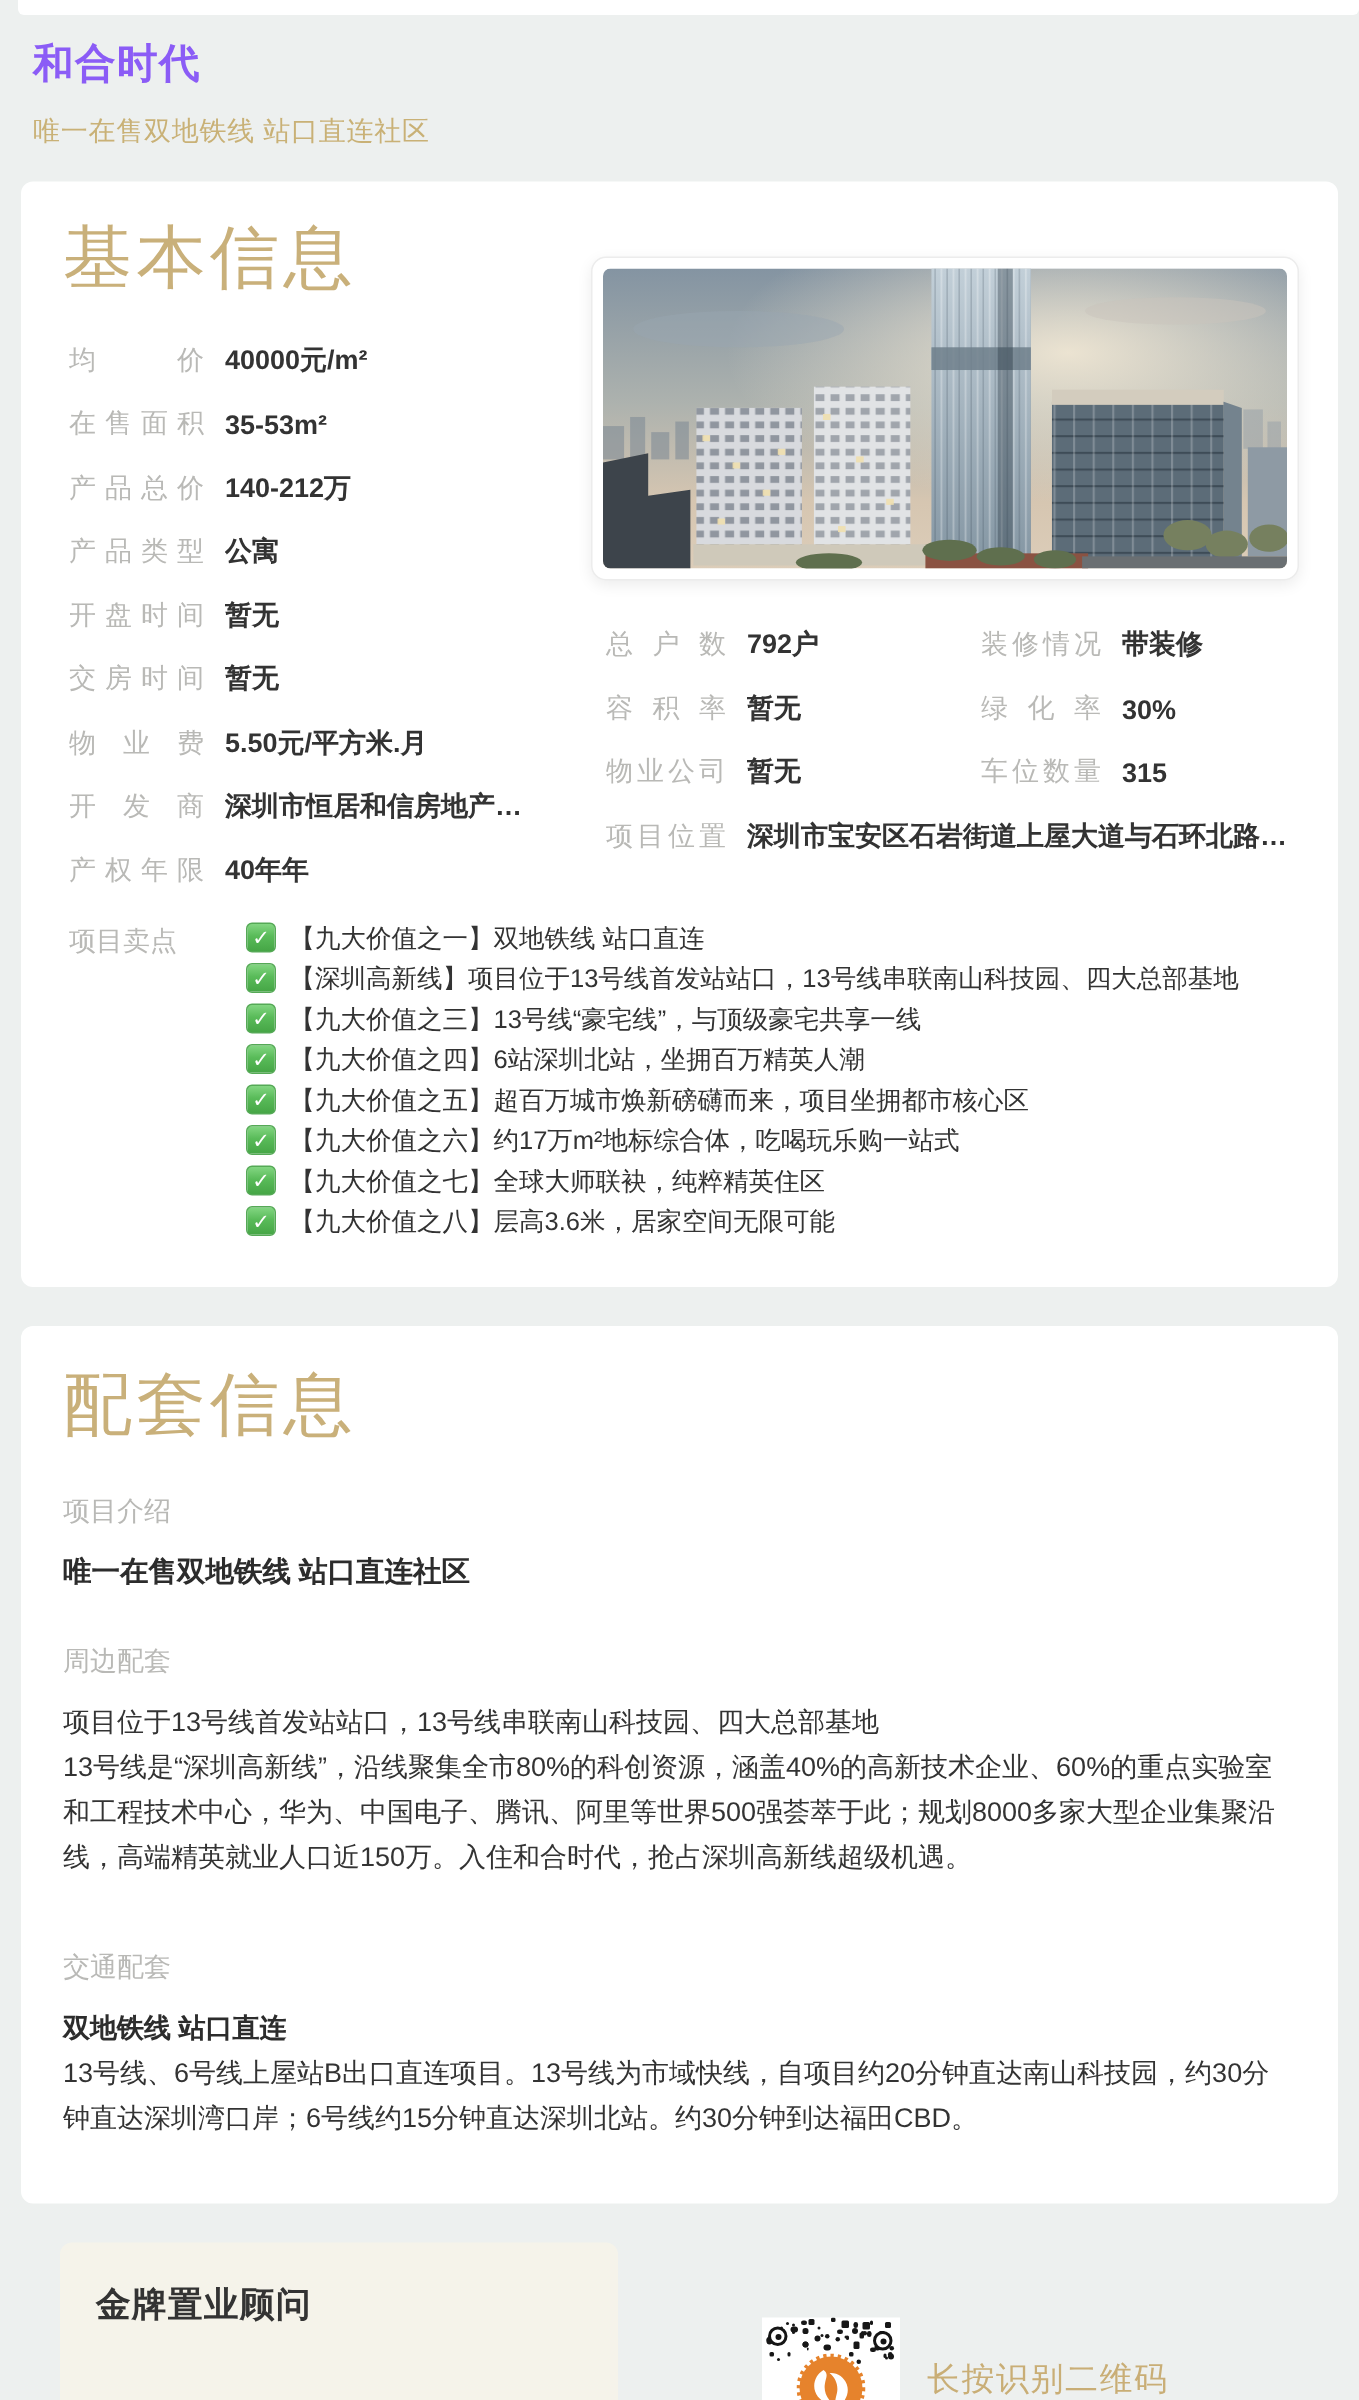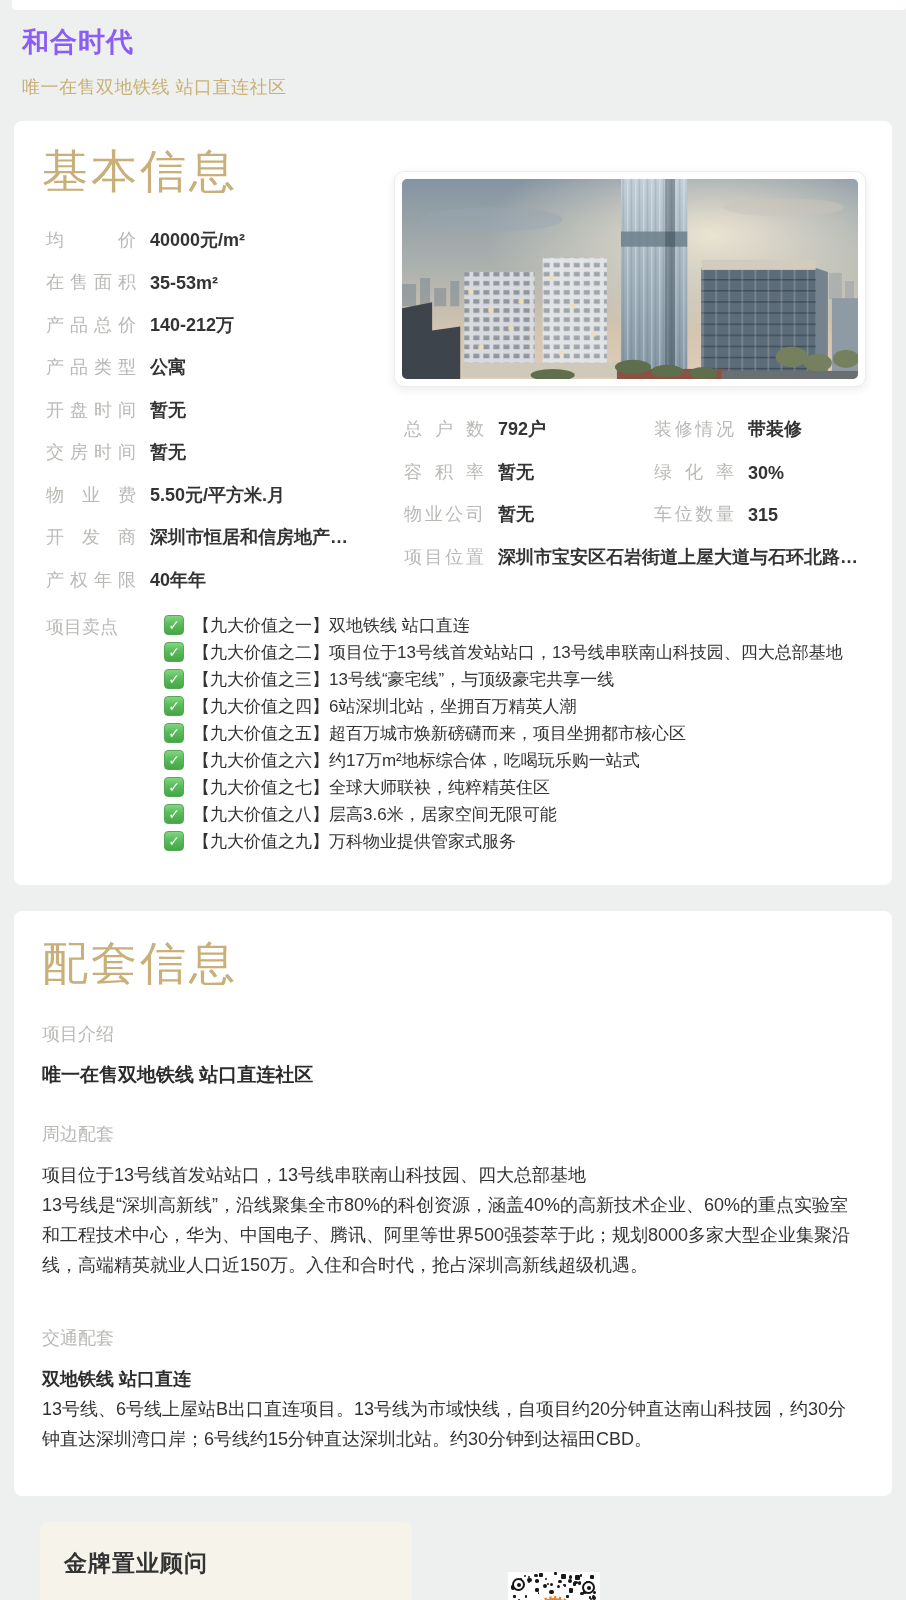--- a/index.html
+++ b/index.html
@@ -284,21 +284,21 @@
 
   <div class="selling">
     <span class="sp-label">项目卖点</span>
     <ul class="sp-list">
       <li class="sp-item">
         <span class="check-icon"></span>
         <span class="sp-text">【九大价值之一】双地铁线 站口直连</span>
       </li>
       <li class="sp-item">
         <span class="check-icon"></span>
-        <span class="sp-text">【九大价值之二】项目位于13号线首发站站口，13号线串联南山科技园、四大总部基地</span>
+        <span class="sp-text">【深圳高新线】项目位于13号线首发站站口，13号线串联南山科技园、四大总部基地</span>
       </li>
       <li class="sp-item">
         <span class="check-icon"></span>
         <span class="sp-text">【九大价值之三】13号线“豪宅线”，与顶级豪宅共享一线</span>
       </li>
       <li class="sp-item">
         <span class="check-icon"></span>
         <span class="sp-text">【九大价值之四】6站深圳北站，坐拥百万精英人潮</span>
       </li>
       <li class="sp-item">
@@ -309,24 +309,20 @@
         <span class="check-icon"></span>
         <span class="sp-text">【九大价值之六】约17万m²地标综合体，吃喝玩乐购一站式</span>
       </li>
       <li class="sp-item">
         <span class="check-icon"></span>
         <span class="sp-text">【九大价值之七】全球大师联袂，纯粹精英住区</span>
       </li>
       <li class="sp-item">
         <span class="check-icon"></span>
         <span class="sp-text">【九大价值之八】层高3.6米，居家空间无限可能</span>
-      </li>
-      <li class="sp-item">
-        <span class="check-icon"></span>
-        <span class="sp-text">【九大价值之九】万科物业提供管家式服务</span>
       </li>
     </ul>
   </div>
 </section>
 
 <section class="card card-amenities">
   <h2 class="section-title">配套信息</h2>
 
   <div class="sub-label first">项目介绍</div>
   <div class="intro-text">唯一在售双地铁线 站口直连社区</div>

